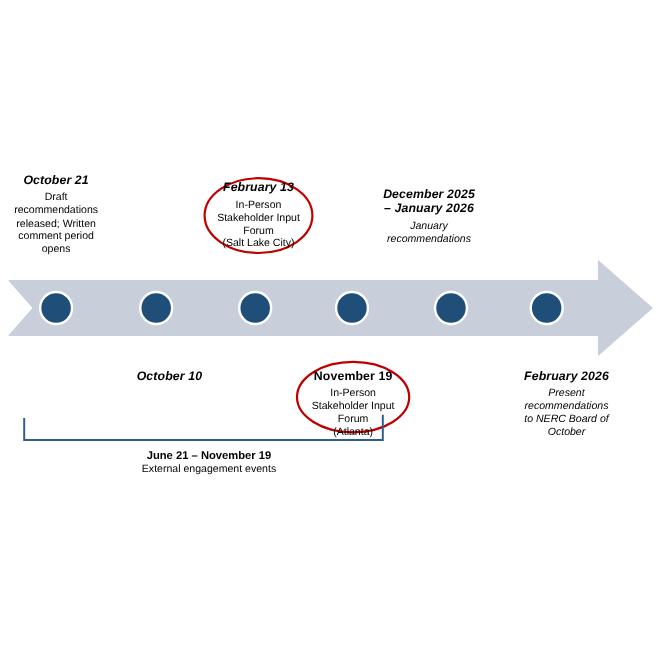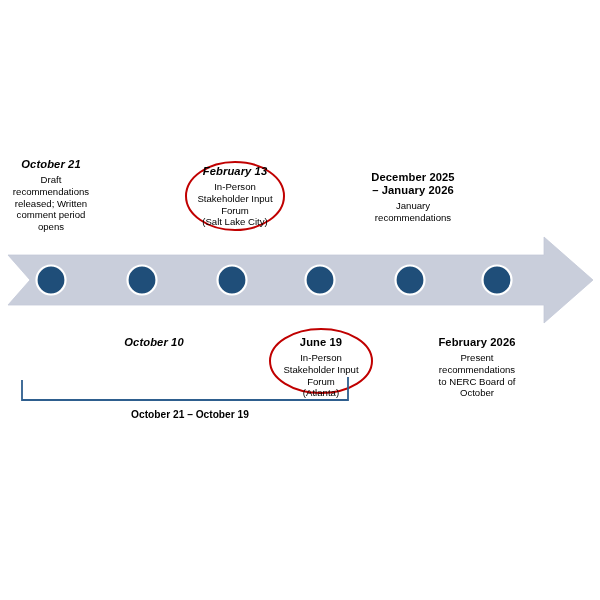--- a/index.html
+++ b/index.html
@@ -101,44 +101,45 @@
   </div>
 
   <div class="milestone-label" style="left:183px; top:165px; width:104px;">
     <div class="milestone-heading italic">February 13</div>
     <div class="milestone-body">In-Person
 Stakeholder Input
 Forum
 (Salt Lake City)</div>
   </div>
 
-  <div class="milestone-label" style="left:353px; top:171px; width:120px;">
+  <div class="milestone-label" style="left:330px; top:171px; width:120px;font-style:italic;">
     <div class="milestone-heading">December  2025
 – January 2026</div>
     <div class="milestone-body">January
 recommendations</div>
   </div>
 
   <div class="milestone-label" style="left:90px; top:336px; width:128px;">
     <div class="milestone-heading italic">October 10</div>
   </div>
 
   <div class="milestone-label" style="left:269px; top:336px; width:104px;">
-    <div class="milestone-heading">June 19</div>
+    <div class="milestone-heading">November 19</div>
     <div class="milestone-body">In-Person
 Stakeholder Input
 Forum
 (Atlanta)</div>
   </div>
 
-  <div class="milestone-label" style="left:417px; top:336px; width:120px;">
+  <div class="milestone-label" style="left:455px; top:336px; width:120px;font-style:italic;">
     <div class="milestone-heading">February 2026</div>
     <div class="milestone-body">Present
 recommendations
 to NERC Board of
 October</div>
   </div>
 
   <div class="bracket-label" style="left:95px; top:409px; width:190px;">
-    <div class="bracket-heading">October 21 – October 19</div>
+    <div class="bracket-heading">June 21 – November 19</div>
+    <div class="bracket-body">External engagement events</div>
   </div>
 
 </div>
 
 </body></html>

